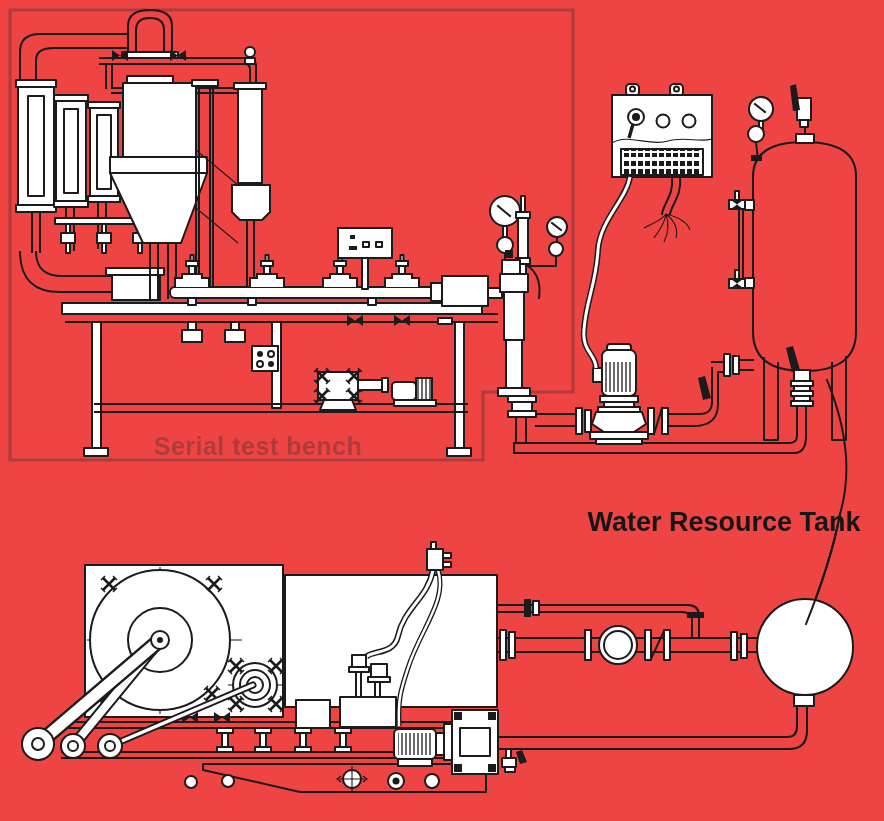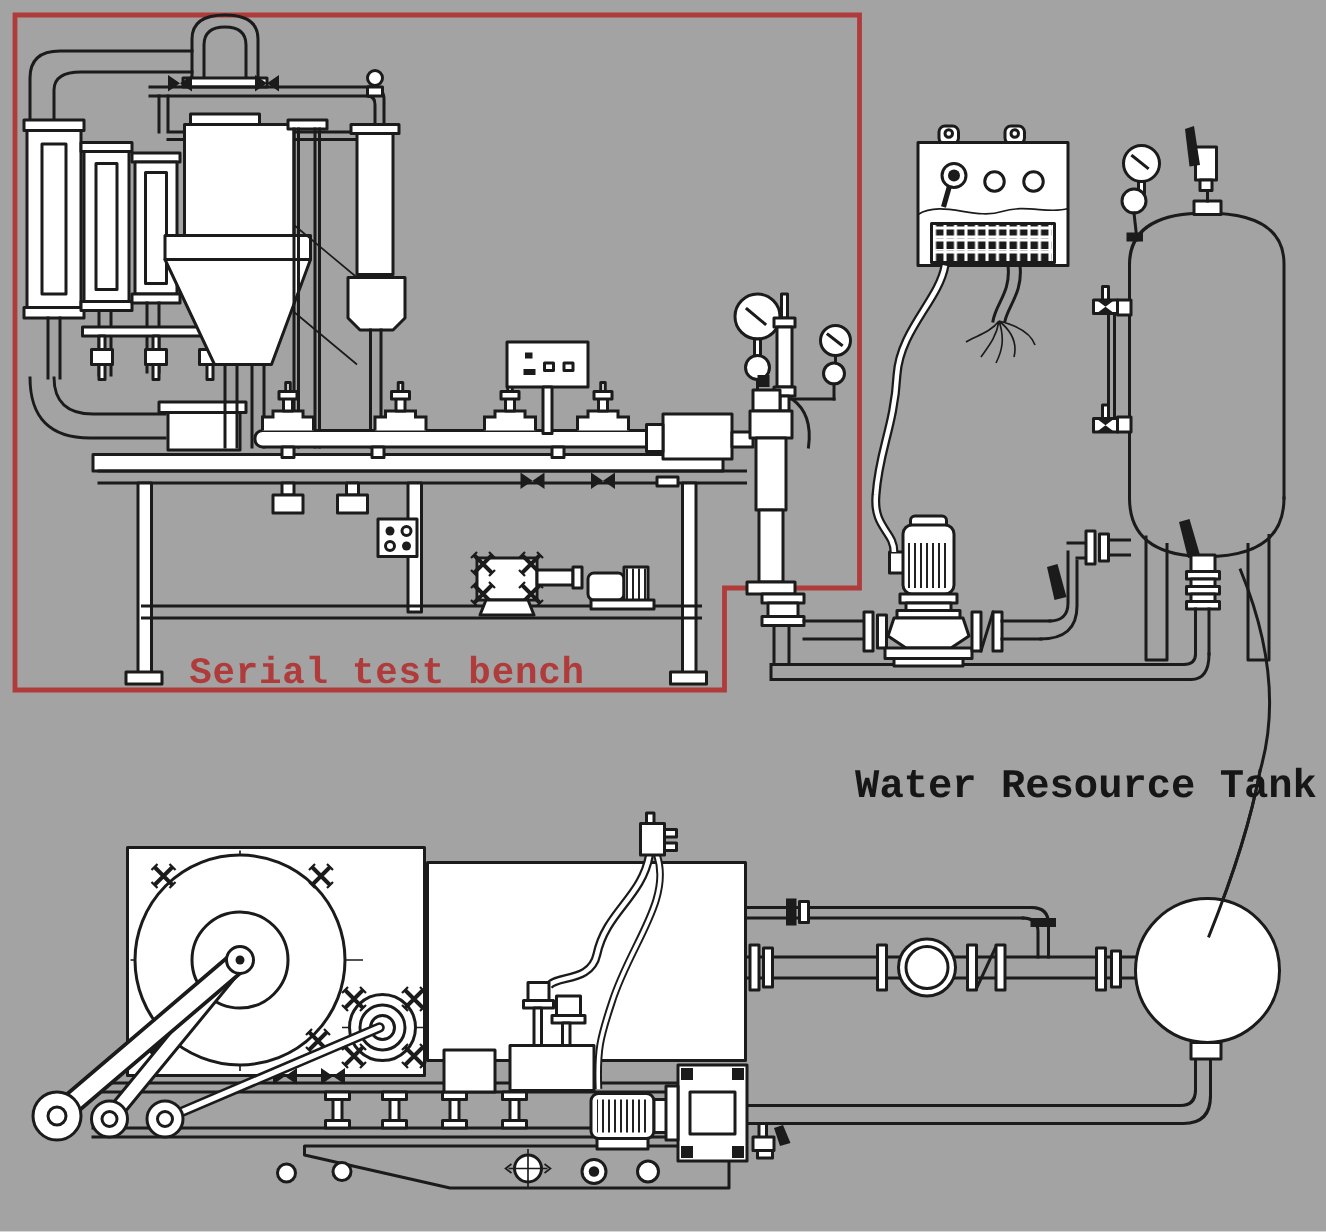--- a/index.html
+++ b/index.html
@@ -1,17 +1,17 @@
 <!DOCTYPE html>
 <html><head>
 <meta charset="utf-8">
 <style>
   html,body{margin:0;padding:0;background:#ffffff;}
-  .stage{position:relative;width:884px;height:821px;background:#a3a3a3;overflow:hidden;
-         font-family:Liberation Mono, monospace;text-align:right;}
+  .stage{position:relative;width:884px;height:821px;background:#ef4444;overflow:hidden;
+         font-family:Liberation Sans, sans-serif;text-align:right;}
   svg{position:absolute;left:0;top:0;}
   .ln{stroke:#1b1b1b;fill:none;stroke-width:2;stroke-linejoin:round;stroke-linecap:square;}
   .th{stroke:#1b1b1b;fill:none;stroke-width:1.1;}
   .wf{fill:#ffffff;stroke:#1b1b1b;stroke-width:2;stroke-linejoin:round;}
   .bk{fill:#1b1b1b;stroke:none;}
   .redline{stroke:#b03b3b;stroke-width:3.2;fill:none;}
   .lbl-red{fill:#b03b3b;font-weight:bold;font-size:25px;letter-spacing:0.5px;}
   .lbl-blk{fill:#161616;font-weight:bold;font-size:27px;}
 </style>
 </head>

